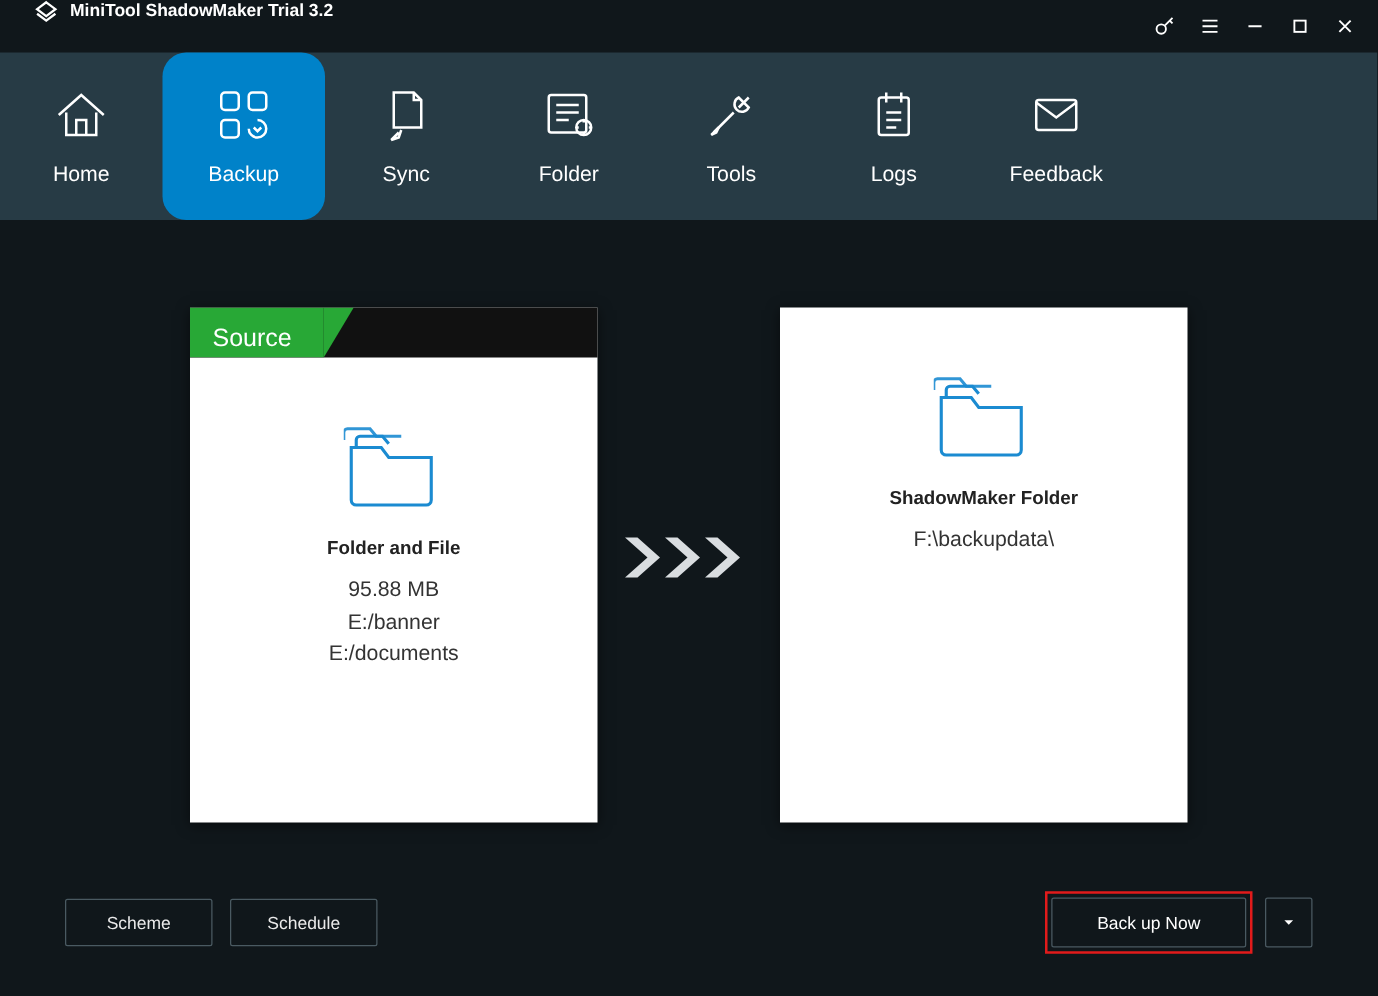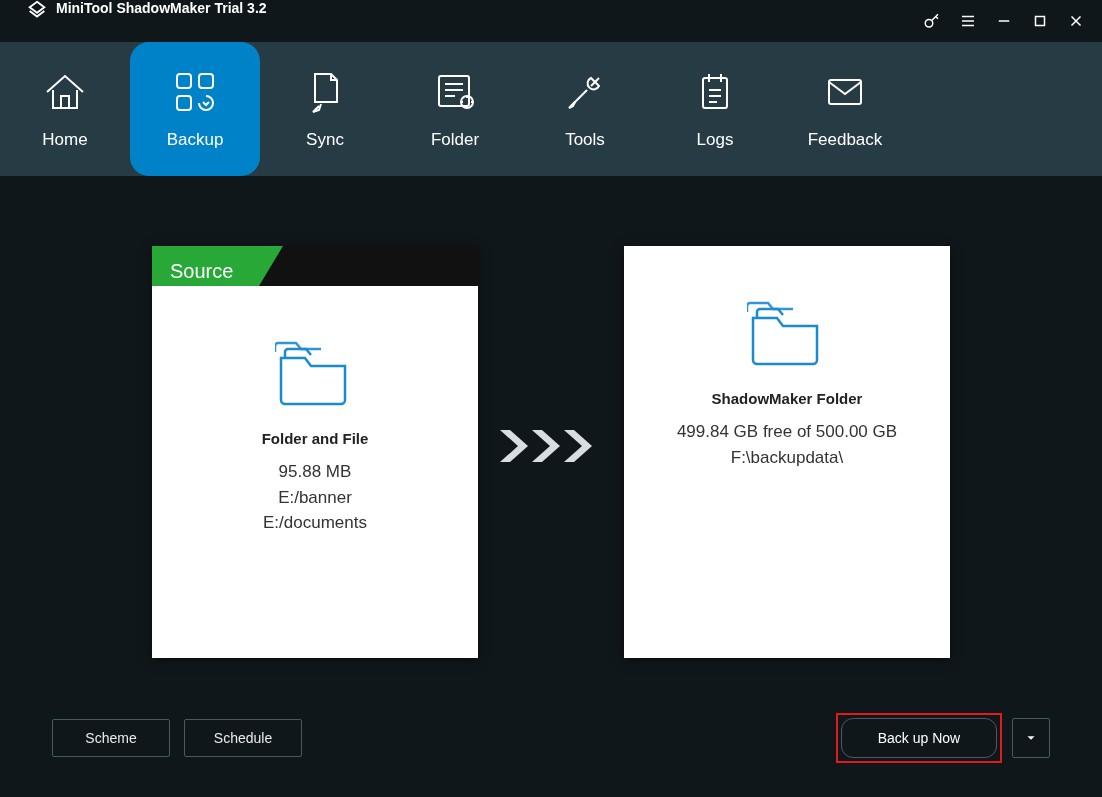--- a/index.html
+++ b/index.html
@@ -107,21 +107,21 @@
   .btn + .btn{ margin-left:14px;}
   .bottom .spacer{flex:1;}
   .backup-group{ display:flex; gap:10px; align-items:center;}
   .backup-btn{
     height:40px; width:156px;
     border:1px solid #4a5a62;
     background:transparent;
     color:#fff;
     display:flex;align-items:center;justify-content:center;
     cursor:pointer;
-    border-radius:12px;
+    border-radius:2px;
     font-size:14px;
   }
   .backup-highlight{
     border: 2px solid #e11b1b;
     padding: 3px;
     display:flex;
   }
   .drop-btn{
     height:40px;width:38px;
     border:1px solid #4a5a62;background:transparent;
@@ -275,21 +275,20 @@
   <div class="card">
     <div class="card-body">
       <div class="folder-icon">
         <svg viewBox="0 0 80 70" fill="none" stroke="#1b8bd1" stroke-width="2.5">
           <path d="M6 20 h24 l6 8 h34 v34 a4 4 0 0 1-4 4 H10 a4 4 0 0 1-4-4 z"></path>
           <path d="M10 20 v-6 a3 3 0 0 1 3-3 h18 l5 6"></path>
           <path d="M0 14 v-6 a3 3 0 0 1 3-3 h18 l5 6 h20" stroke-opacity="0.9"></path>
         </svg>
       </div>
       <div class="card-title">ShadowMaker Folder</div>
-      <div class="card-line">499.84 GB free of 500.00 GB</div>
       <div class="card-line">F:\backupdata\</div>
     </div>
   </div>
 
 </div>
 
 <div class="bottom">
   <button class="btn">Scheme</button>
   <button class="btn">Schedule</button>
   <span class="spacer"></span>

